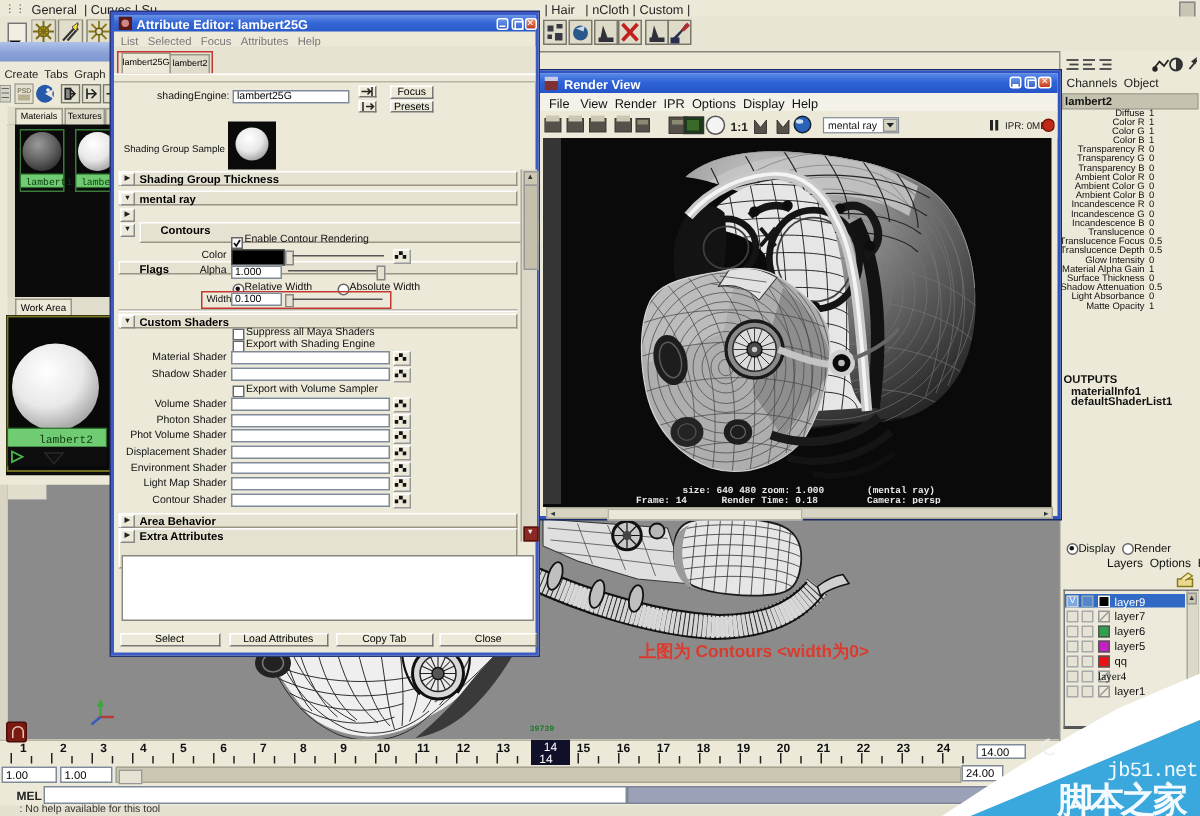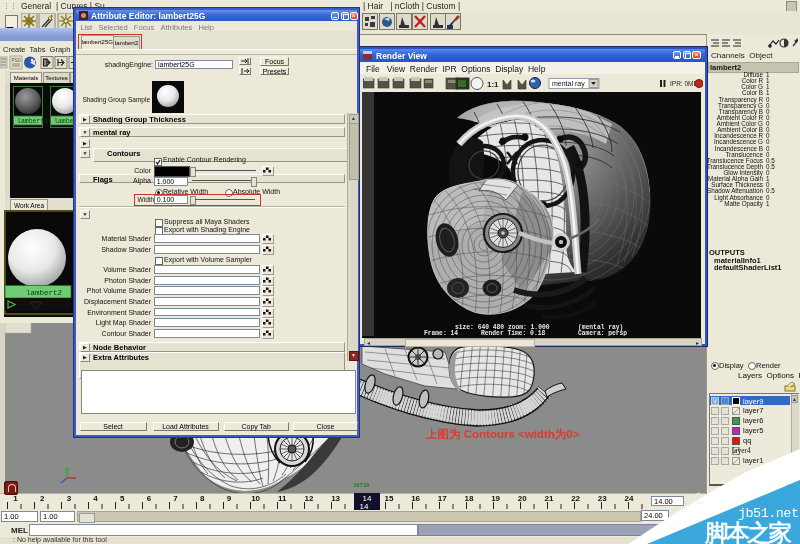--- a/index.html
+++ b/index.html
@@ -833,20 +833,21 @@
     <div class="abs" style="left:80.5px;top:180.8px;width:3px;height:3px;background:#111;border-radius:50%;"></div>
   <div class="tx" style="left:87px;top:178.2px;font-size:7px;color:#111;">Relative Width</div>
   <div class="rd" style="left:149px;top:179px;"></div>
   <div class="tx" style="left:157px;top:178.4px;font-size:7px;color:#111;">Absolute Width</div>
   <div class="abs" style="left:58px;top:184.2px;width:125px;height:9.6px;border:1.6px solid #C23830;"></div>
   <div class="tx" style="left:61.6px;top:186.3px;font-size:6.5px;color:#111;">Width</div>
   <div class="fld" style="left:77.7px;top:185.4px;width:34px;height:8.6px;font-size:7px;line-height:7.5px;padding-left:2px;">0.100</div>
   <div class="abs" style="left:114px;top:185.8px;width:4px;height:7.6px;background:#E6E2D2;border:1px solid #888;"></div>
   <div class="abs" style="left:119px;top:189.3px;width:60px;height:1.2px;background:#555;"></div>
   <div class="abs" style="left:3px;top:196.4px;width:266px;height:1px;background:#b8b4a4;border-bottom:1px solid #fff;"></div>
+  <div class="sechdr" style="top:199px;width:266px;height:9.5px;"><span style="margin-left:13px;">Custom Shaders</span></div>
     <div class="arrbox" style="top:200px;">▼</div>
   <div class="ck" style="left:79.2px;top:209.4px;"></div>
   <div class="tx" style="left:88px;top:208.4px;font-size:7px;color:#111;">Suppress all Maya Shaders</div>
   <div class="ck" style="left:79.2px;top:217.3px;"></div>
   <div class="tx" style="left:88px;top:216.3px;font-size:7px;color:#111;">Export with Shading Engine</div>
   <div class="abs" style="left:0;top:225px;width:75px;text-align:right;font-size:7px;color:#111;">Material Shader</div>
   <div class="fld" style="left:77.7px;top:224px;width:106px;height:8.8px;"></div>
   <div class="chkbtn" style="left:185.5px;top:224px;">
       <svg width="8" height="6">
         <g fill="#111">
@@ -939,21 +940,21 @@
   <div class="fld" style="left:77.7px;top:318.8px;width:106px;height:8.8px;"></div>
   <div class="chkbtn" style="left:185.5px;top:318.8px;">
       <svg width="8" height="6">
         <g fill="#111">
           <rect x="0" y="3" width="2.5" height="2.5"></rect>
           <rect x="3" y="0.5" width="2.5" height="2.5"></rect>
           <rect x="5.5" y="3" width="2.5" height="2.5"></rect>
         </g>
       </svg>
     </div>
-  <div class="sechdr" style="top:332.4px;width:266px;height:9.5px;"><span style="margin-left:13px;">Node Behavior</span></div>
+  <div class="sechdr" style="top:332.4px;width:266px;height:9.5px;"><span style="margin-left:13px;">Area Behavior</span></div>
     <div class="arrbox" style="top:333.4px;">▶</div>
   <div class="sechdr" style="top:341.7px;width:266px;height:27px;"><span style="margin-left:13px;">Extra Attributes</span></div>
     <div class="arrbox" style="top:342.7px;">▶</div>
 
   <div class="abs" style="left:271px;top:103px;width:10px;height:248px;background:#DCD8C8;border-left:1px solid #b0ac9c;">
     <div class="abs" style="left:0.5px;top:1px;width:8px;height:8px;background:#CBC7B2;border:1px solid #999;font-size:5px;text-align:center;line-height:7px;color:#333;">▲</div>
     <div class="abs" style="left:0.5px;top:10px;width:8px;height:55px;background:#C4C0AC;border:1px solid #999;"></div>
     <div class="abs" style="left:0.5px;top:238px;width:8px;height:8px;background:#8a2a22;border:1px solid #5a140e;font-size:5px;text-align:center;line-height:7px;color:#eee;">▼</div>
   </div>
   <div class="abs" style="left:5px;top:360.4px;width:273px;height:42px;background:#fff;border:1px solid #8a867a;"></div>

